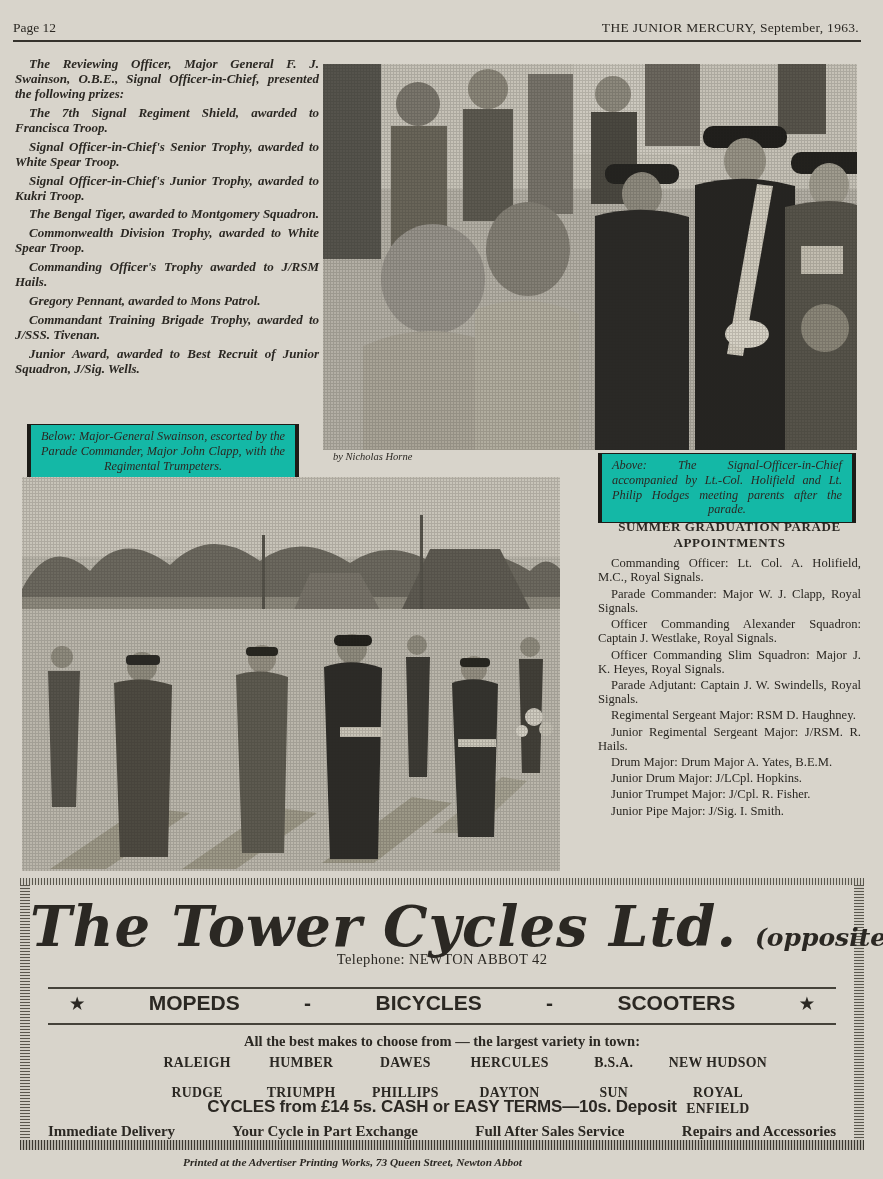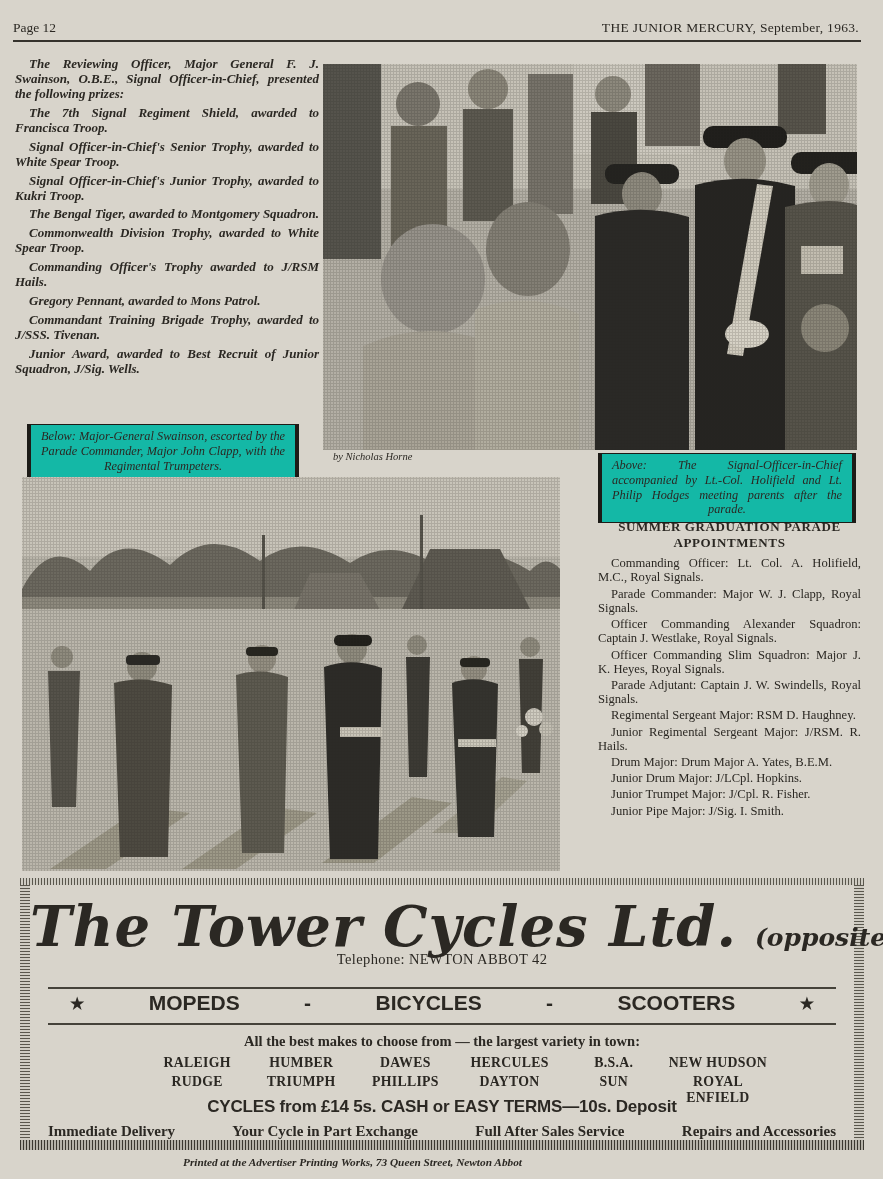--- a/index.html
+++ b/index.html
@@ -61,21 +61,21 @@
   .ad-tel{position:absolute;left:0;top:66px;width:100%;text-align:center;font-size:14.5px;letter-spacing:.4px;}
   .ad-rule1{position:absolute;left:18px;right:18px;top:102px;height:1.5px;background:#45423a;}
   .ad-rule2{position:absolute;left:18px;right:18px;top:138px;height:1.5px;background:#45423a;}
   .cat-row{position:absolute;left:40px;right:40px;top:106px;display:flex;
            justify-content:space-between;align-items:center;
            font-family:"Liberation Sans", sans-serif;font-weight:bold;font-size:21px;}
   .cat-row .star{font-size:16px;}
   .ad-makes-intro{position:absolute;left:0;top:148px;width:100%;text-align:center;
            font-weight:bold;font-size:14.5px;}
   .brand-grid{position:absolute;left:115px;top:170px;width:625px;
-           display:grid;grid-template-columns:repeat(6,1fr);row-gap:3px;
+           display:grid;grid-template-columns:repeat(6,1fr);row-gap:14px;
            font-weight:bold;font-size:13.8px;text-align:center;letter-spacing:.3px;}
   .ad-offer{position:absolute;left:0;top:212px;width:100%;text-align:center;
            font-family:"Liberation Sans", sans-serif;font-weight:bold;font-size:17px;
            letter-spacing:-.2px;}
   .svc-row{position:absolute;left:18px;right:18px;top:238px;display:flex;
            justify-content:space-between;font-size:15px;font-weight:bold;}
   
   .footer{left:0;top:1156px;width:705px;text-align:center;font-style:italic;
           font-size:11.3px;font-weight:bold;}
 </style>

